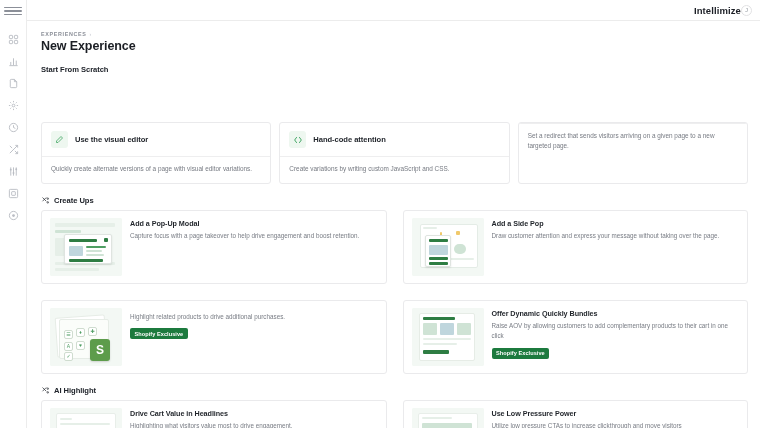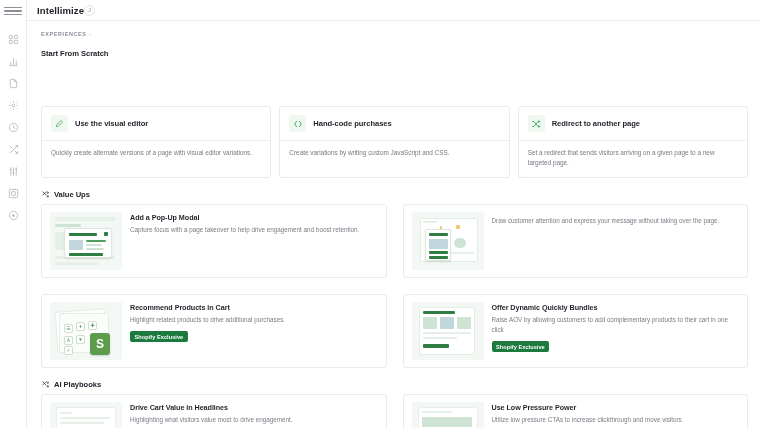--- a/index.html
+++ b/index.html
@@ -33,21 +33,21 @@
     margin-bottom: 2px;
     cursor: pointer; color: #b9bcc3;
   }
   .nav-ico svg { display:block; }
   .nav-spacer { flex: 1 1 auto; }
 
   
   .main { flex: 1 1 auto; height: 428px; position: relative; overflow: hidden; background:#fff; }
   .topbar {
     height: 21px; border-bottom: 1px solid #ececec;
-    display: flex; align-items: center; justify-content: flex-start;
+    display: flex; align-items: center; justify-content: flex-end;
     padding: 0 8px 0 10px; background:#fff;
   }
   .brand { font-size: 9.5px; font-weight: 700; letter-spacing: .1px; color: #1c1f26; }
   .topbar-right { display: flex; align-items: center; gap: 6px; }
   .avatar {
     width: 11px; height: 11px; border-radius: 50%;
     background: #ffffff; border: 1px solid #e2e2e4;
     font-size: 6px; line-height: 9px; text-align: center; color:#9aa0a6;
   }
 
@@ -246,20 +246,21 @@
       </div>
     </div>
 
     <div class="content">
 
       <div class="page-head">
         <div class="crumbs">
           <span class="crumb-link">EXPERIENCES</span>
           <span class="crumb-sep">›</span>
         </div>
+        <div class="page-title">New Experience</div>
       </div>
 
       <div class="section">
         <div class="sec-head">
           <div class="sec-title plain">Start From Scratch</div>
         </div>
 
         <div class="grid3">
 
           <div class="card3">
@@ -276,56 +277,45 @@
           </div>
 
           <div class="card3">
             <div class="card3-top">
               <div class="c3-ico">
                 <svg width="10" height="10" viewBox="0 0 24 24" fill="none" stroke="currentColor" stroke-width="2.2">
                   <path d="M9 5l-5 7 5 7"></path>
                     <path d="M15 5l5 7-5 7"></path>
                 </svg>
               </div>
-              <div class="c3-title">Hand-code purchases</div>
+              <div class="c3-title">Hand-code attention</div>
             </div>
             <div class="card3-div"></div>
             <div class="card3-body">Create variations by writing custom JavaScript and CSS.</div>
           </div>
 
           <div class="card3">
-            <div class="card3-top">
-              <div class="c3-ico">
-                <svg width="10" height="10" viewBox="0 0 24 24" fill="none" stroke="currentColor" stroke-width="2">
-                  <path d="M3 6h4l10 12h4"></path>
-                    <path d="M3 18h4L17 6h4"></path>
-                  <path d="M18 3l3 3-3 3"></path>
-                    <path d="M18 15l3 3-3 3"></path>
-                </svg>
-              </div>
-              <div class="c3-title">Redirect to another page</div>
-            </div>
             <div class="card3-div"></div>
             <div class="card3-body">Set a redirect that sends visitors arriving on a given page to a new targeted page.</div>
           </div>
 
         </div>
       </div>
 
       <div class="section">
         <div class="sec-head">
           <span class="sico">
             <svg width="9" height="9" viewBox="0 0 24 24" fill="none" stroke="currentColor" stroke-width="2">
               <path d="M4 4l10 10"></path>
                 <path d="M14 4L4 14"></path>
                 <circle cx="18" cy="7" r="2"></circle>
                 <circle cx="18" cy="17" r="2"></circle>
             </svg>
           </span>
-          <div class="sec-title">Value Ups</div>
+          <div class="sec-title">Create Ups</div>
         </div>
 
         <div class="grid2">
 
           <div class="pcard">
             <div class="thumb">
               <div class="t-bg"></div>
               <div class="bar g-pale" style="left:5px;top:5px;width:60px;height:4px;"></div>
               <div class="bar g-lite" style="left:5px;top:12px;width:26px;height:3px;"></div>
               <div class="bar g-pale" style="left:5px;top:20px;width:12px;height:18px;"></div>
@@ -357,39 +347,39 @@
               <div class="bar g-lite" style="left:42px;top:26px;width:12px;height:10px;border-radius:6px;"></div>
               <div class="bar g-pale" style="left:34px;top:40px;width:28px;height:2.5px;"></div>
               <div class="modal-frame" style="left:13px;top:17px;width:26px;height:32px;">
                 <div class="bar g-dark" style="left:3px;top:3px;width:19px;height:3px;"></div>
                 <div class="bar b-lite" style="left:3px;top:9px;width:19px;height:10px;"></div>
                 <div class="bar g-dark" style="left:3px;top:21px;width:19px;height:3px;"></div>
                 <div class="bar g-dark" style="left:3px;top:26px;width:19px;height:3.5px;"></div>
               </div>
             </div>
             <div class="pbody">
+              <div class="pt">Add a Side Pop</div>
               <div class="pd">Draw customer attention and express your message without taking over the page.</div>
             </div>
           </div>
 
           <div class="pcard">
             <div class="thumb">
               <div class="t-bg"></div>
               <div class="bar" style="left:6px;top:8px;width:50px;height:40px;background:#fff;border:1px solid #e6ece6;border-radius:2px;transform:rotate(-4deg);"></div>
               <div class="bar" style="left:9px;top:11px;width:50px;height:40px;background:#fbfdfa;border:1px solid #e6ece6;border-radius:2px;"></div>
               <div class="mini-ico" style="left:14px;top:22px;">☰</div>
               <div class="mini-ico" style="left:26px;top:20px;">♦</div>
               <div class="mini-ico" style="left:38px;top:19px;">✚</div>
               <div class="mini-ico" style="left:14px;top:34px;">A</div>
               <div class="mini-ico" style="left:26px;top:33px;">♥</div>
               <div class="mini-ico" style="left:14px;top:44px;">✓</div>
               <div class="shopify-logo" style="left:40px;top:31px;">S</div>
             </div>
             <div class="pbody">
-              <div class="pt">Recommend Products in Cart</div>
               <div class="pd">Highlight related products to drive additional purchases.</div>
               <div class="badge">Shopify Exclusive</div>
             </div>
           </div>
 
           <div class="pcard">
             <div class="thumb">
               <div class="t-bg"></div>
               <div class="bar" style="left:7px;top:5px;width:56px;height:48px;background:#fff;border:1px solid #e6ece6;border-radius:2px;"></div>
               <div class="bar g-dark" style="left:11px;top:9px;width:32px;height:3px;"></div>
@@ -413,21 +403,21 @@
       <div class="section">
         <div class="sec-head">
           <span class="sico">
             <svg width="9" height="9" viewBox="0 0 24 24" fill="none" stroke="currentColor" stroke-width="2">
               <path d="M4 4l10 10"></path>
                 <path d="M14 4L4 14"></path>
                 <circle cx="18" cy="7" r="2"></circle>
                 <circle cx="18" cy="17" r="2"></circle>
             </svg>
           </span>
-          <div class="sec-title">AI Playbooks</div>
+          <div class="sec-title">AI Highlight</div>
         </div>
 
         <div class="grid2">
 
           <div class="pcard">
             <div class="thumb">
               <div class="t-bg"></div>
               <div class="bar" style="left:6px;top:5px;width:60px;height:46px;background:#fff;border:1px solid #e8eee9;border-radius:2px;"></div>
               <div class="bar g-pale" style="left:10px;top:10px;width:12px;height:2px;"></div>
               <div class="bar g-pale" style="left:10px;top:15px;width:50px;height:2px;"></div>

